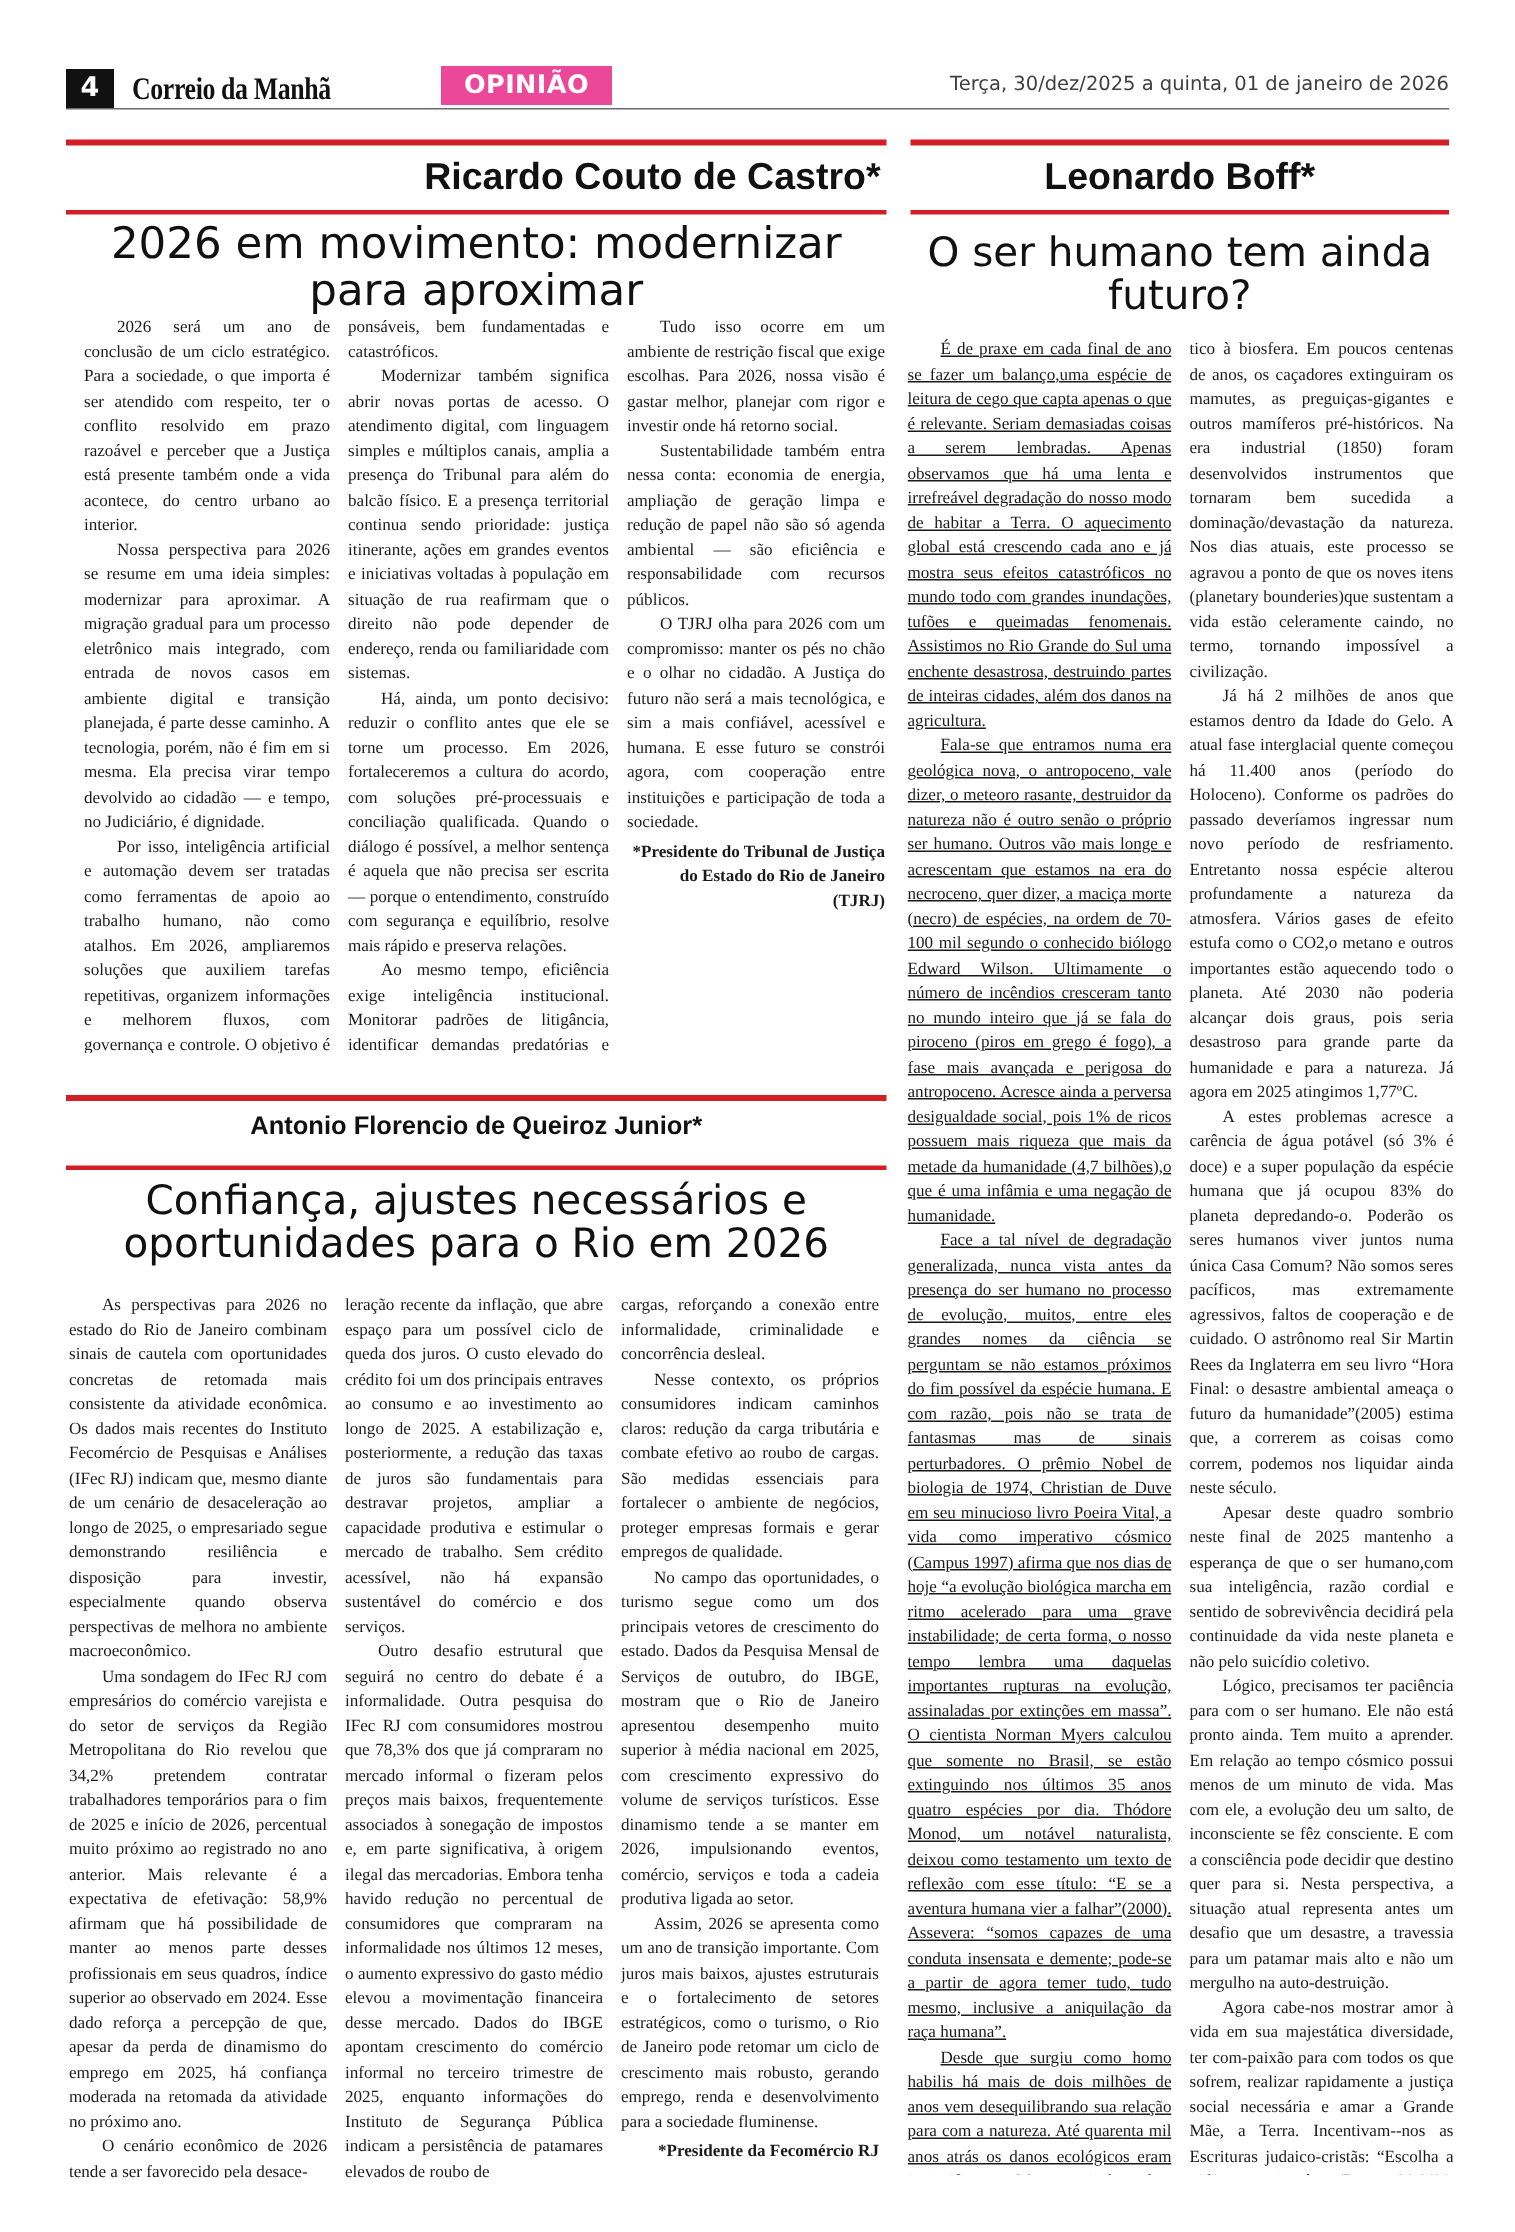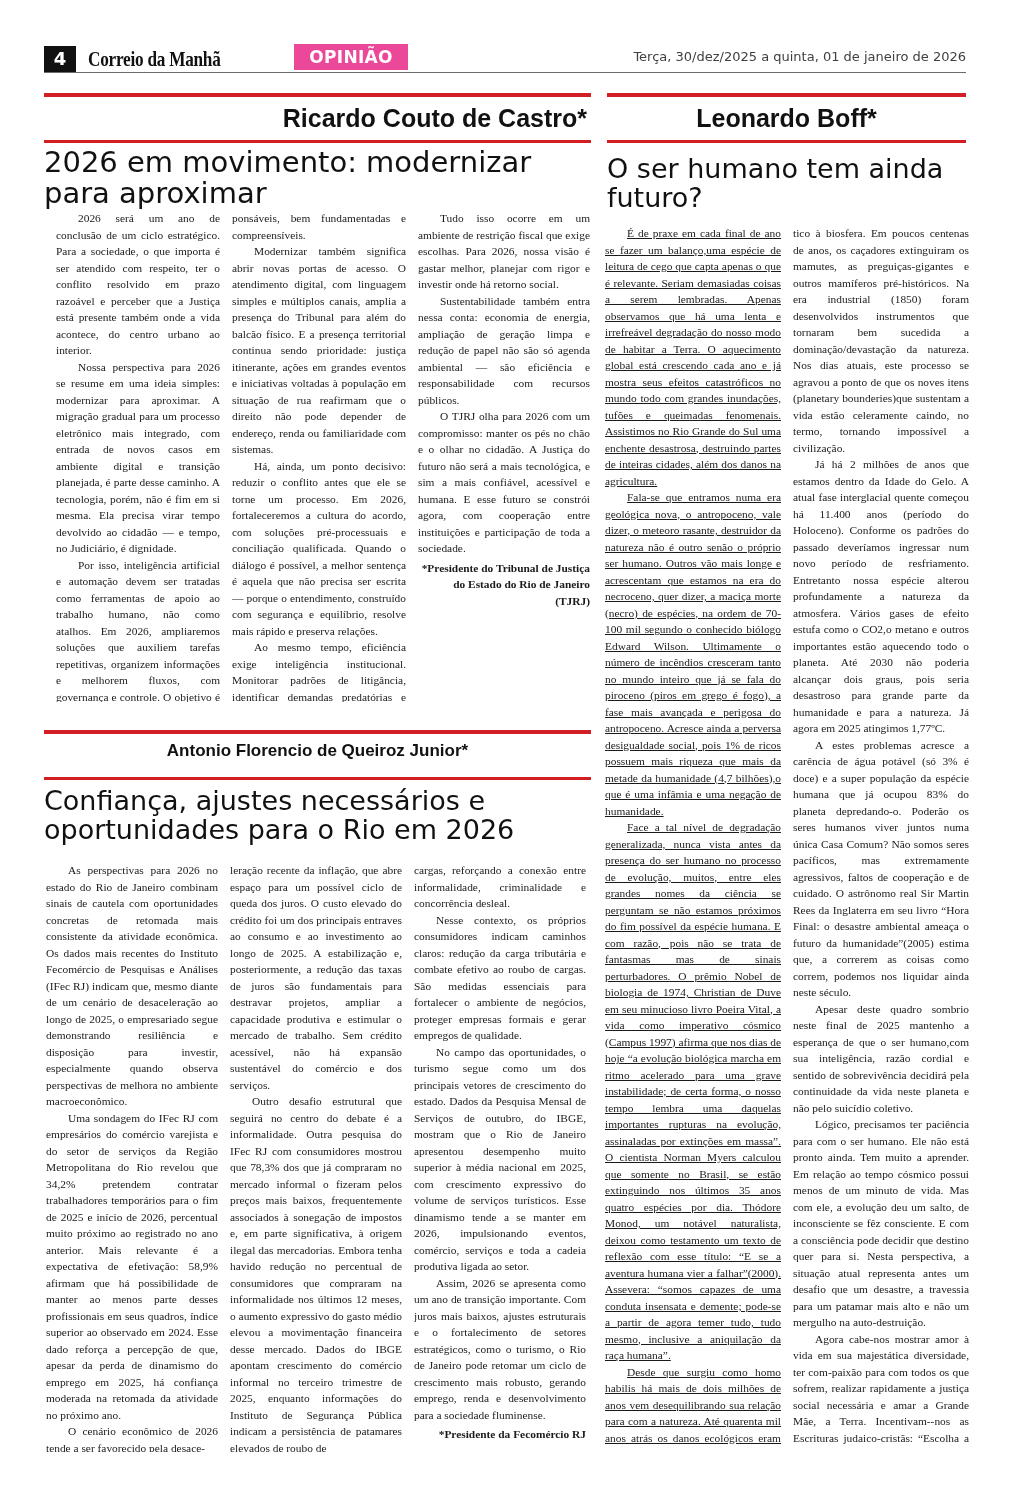--- a/index.html
+++ b/index.html
@@ -8,21 +8,21 @@
   .page-num { position: absolute; left: 0; top: 0; width: 32px; height: 26px; background: #111; color: #fff;
     font-family: "DejaVu Sans", sans-serif; font-size: 18px; font-weight: bold; text-align: center; line-height: 26px; }
   .paper-name { position: absolute; left: 44px; top: 1px; font-family: "Liberation Serif", serif; font-size: 21px;
     font-weight: bold; transform: scaleX(0.82); transform-origin: left center; letter-spacing: -0.3px; color: #111; }
   .section-tag { position: absolute; left: 250px; top: -2px; width: 114px; height: 26px; background: #ec4899; color: #fff;
     font-family: "DejaVu Sans", sans-serif; font-size: 17px; font-weight: bold; text-align: center; line-height: 26px; letter-spacing: 0.3px; }
   .date-line { position: absolute; right: 0; top: 3px; font-family: "DejaVu Sans", sans-serif; font-size: 13px; color: #404040; }
 
   .redbar { position: absolute; height: 4px; background: #d21f26; }
   .author { position: absolute; font-family: Liberation Sans, sans-serif; font-size: 25px; font-weight: 600; color: #111; text-align: center; white-space: nowrap; }
-  .headline { position: absolute; font-family: "DejaVu Sans", sans-serif; font-weight: normal; color: #111; line-height: 1.08; }
+  .headline { position: absolute; font-family: "DejaVu Sans", sans-serif; font-weight: normal; color: #111; text-align: center; line-height: 1.08; }
 
   .cols { position: absolute; display: flex; gap: 12px; }
   .col { font-family: "Liberation Serif", "DejaVu Serif", serif; font-size: 11.4px; line-height: 16.5px; text-align: justify;
     hyphens: auto; color: #1a1a1a; overflow: hidden; }
   .col p { margin: 0; text-indent: 22px; }
   .col p.cont { text-indent: 0; }
   .sig { font-weight: bold; text-align: right; text-indent: 0 !important; margin-top: 3px !important; }
 </style>
 </head>
 <body>
@@ -39,21 +39,21 @@
 <div class="redbar" style="left:44px; top:140px; width:547px; height:3px;"></div>
 <div class="headline" style="left:44px; top:147px; width:547px; font-size:29px;">2026 em movimento: modernizar para aproximar</div>
 
 <div class="cols" style="left:56px; top:210px; height:492px;">
   <div class="col" style="width:164px;">
       <p>2026 será um ano de conclusão de um ciclo estratégico. Para a sociedade, o que importa é ser atendido com respeito, ter o conflito resolvido em prazo razoável e perceber que a Justiça está presente também onde a vida acontece, do centro urbano ao interior.</p>
       <p>Nossa perspectiva para 2026 se resume em uma ideia simples: modernizar para aproximar. A migração gradual para um processo eletrônico mais integrado, com entrada de novos casos em ambiente digital e transição planejada, é parte desse caminho. A tecnologia, porém, não é fim em si mesma. Ela precisa virar tempo devolvido ao cidadão — e tempo, no Judiciário, é dignidade.</p>
       <p>Por isso, inteligência artificial e automação devem ser tratadas como ferramentas de apoio ao trabalho humano, não como atalhos. Em 2026, ampliaremos soluções que auxiliem tarefas repetitivas, organizem informações e melhorem fluxos, com governança e controle. O objetivo é elevar qualidade e produtividade sem perder o essencial: decisões res-</p>
     </div>
   <div class="col" style="width:174px;">
-      <p class="cont">ponsáveis, bem fundamentadas e compreensíveis.</p>
+      <p class="cont">ponsáveis, bem fundamentadas e catastróficos.</p>
       <p>Modernizar também significa abrir novas portas de acesso. O atendimento digital, com linguagem simples e múltiplos canais, amplia a presença do Tribunal para além do balcão físico. E a presença territorial continua sendo prioridade: justiça itinerante, ações em grandes eventos e iniciativas voltadas à população em situação de rua reafirmam que o direito não pode depender de endereço, renda ou familiaridade com sistemas.</p>
       <p>Há, ainda, um ponto decisivo: reduzir o conflito antes que ele se torne um processo. Em 2026, fortaleceremos a cultura do acordo, com soluções pré-processuais e conciliação qualificada. Quando o diálogo é possível, a melhor sentença é aquela que não precisa ser escrita — porque o entendimento, construído com segurança e equilíbrio, resolve mais rápido e preserva relações.</p>
       <p>Ao mesmo tempo, eficiência exige inteligência institucional. Monitorar padrões de litigância, identificar demandas predatórias e promo-</p>
     </div>
   <div class="col" style="width:172px;">
       <p>Tudo isso ocorre em um ambiente de restrição fiscal que exige escolhas. Para 2026, nossa visão é gastar melhor, planejar com rigor e investir onde há retorno social.</p>
       <p>Sustentabilidade também entra nessa conta: economia de energia, ampliação de geração limpa e redução de papel não são só agenda ambiental — são eficiência e responsabilidade com recursos públicos.</p>
       <p>O TJRJ olha para 2026 com um compromisso: manter os pés no chão e o olhar no cidadão. A Justiça do futuro não será a mais tecnológica, e sim a mais confiável, acessível e humana. E esse futuro se constrói agora, com cooperação entre instituições e participação de toda a sociedade.</p>
       <p class="sig">*Presidente do Tribunal de Justiça do Estado do Rio de Janeiro (TJRJ)</p>
     </div>

